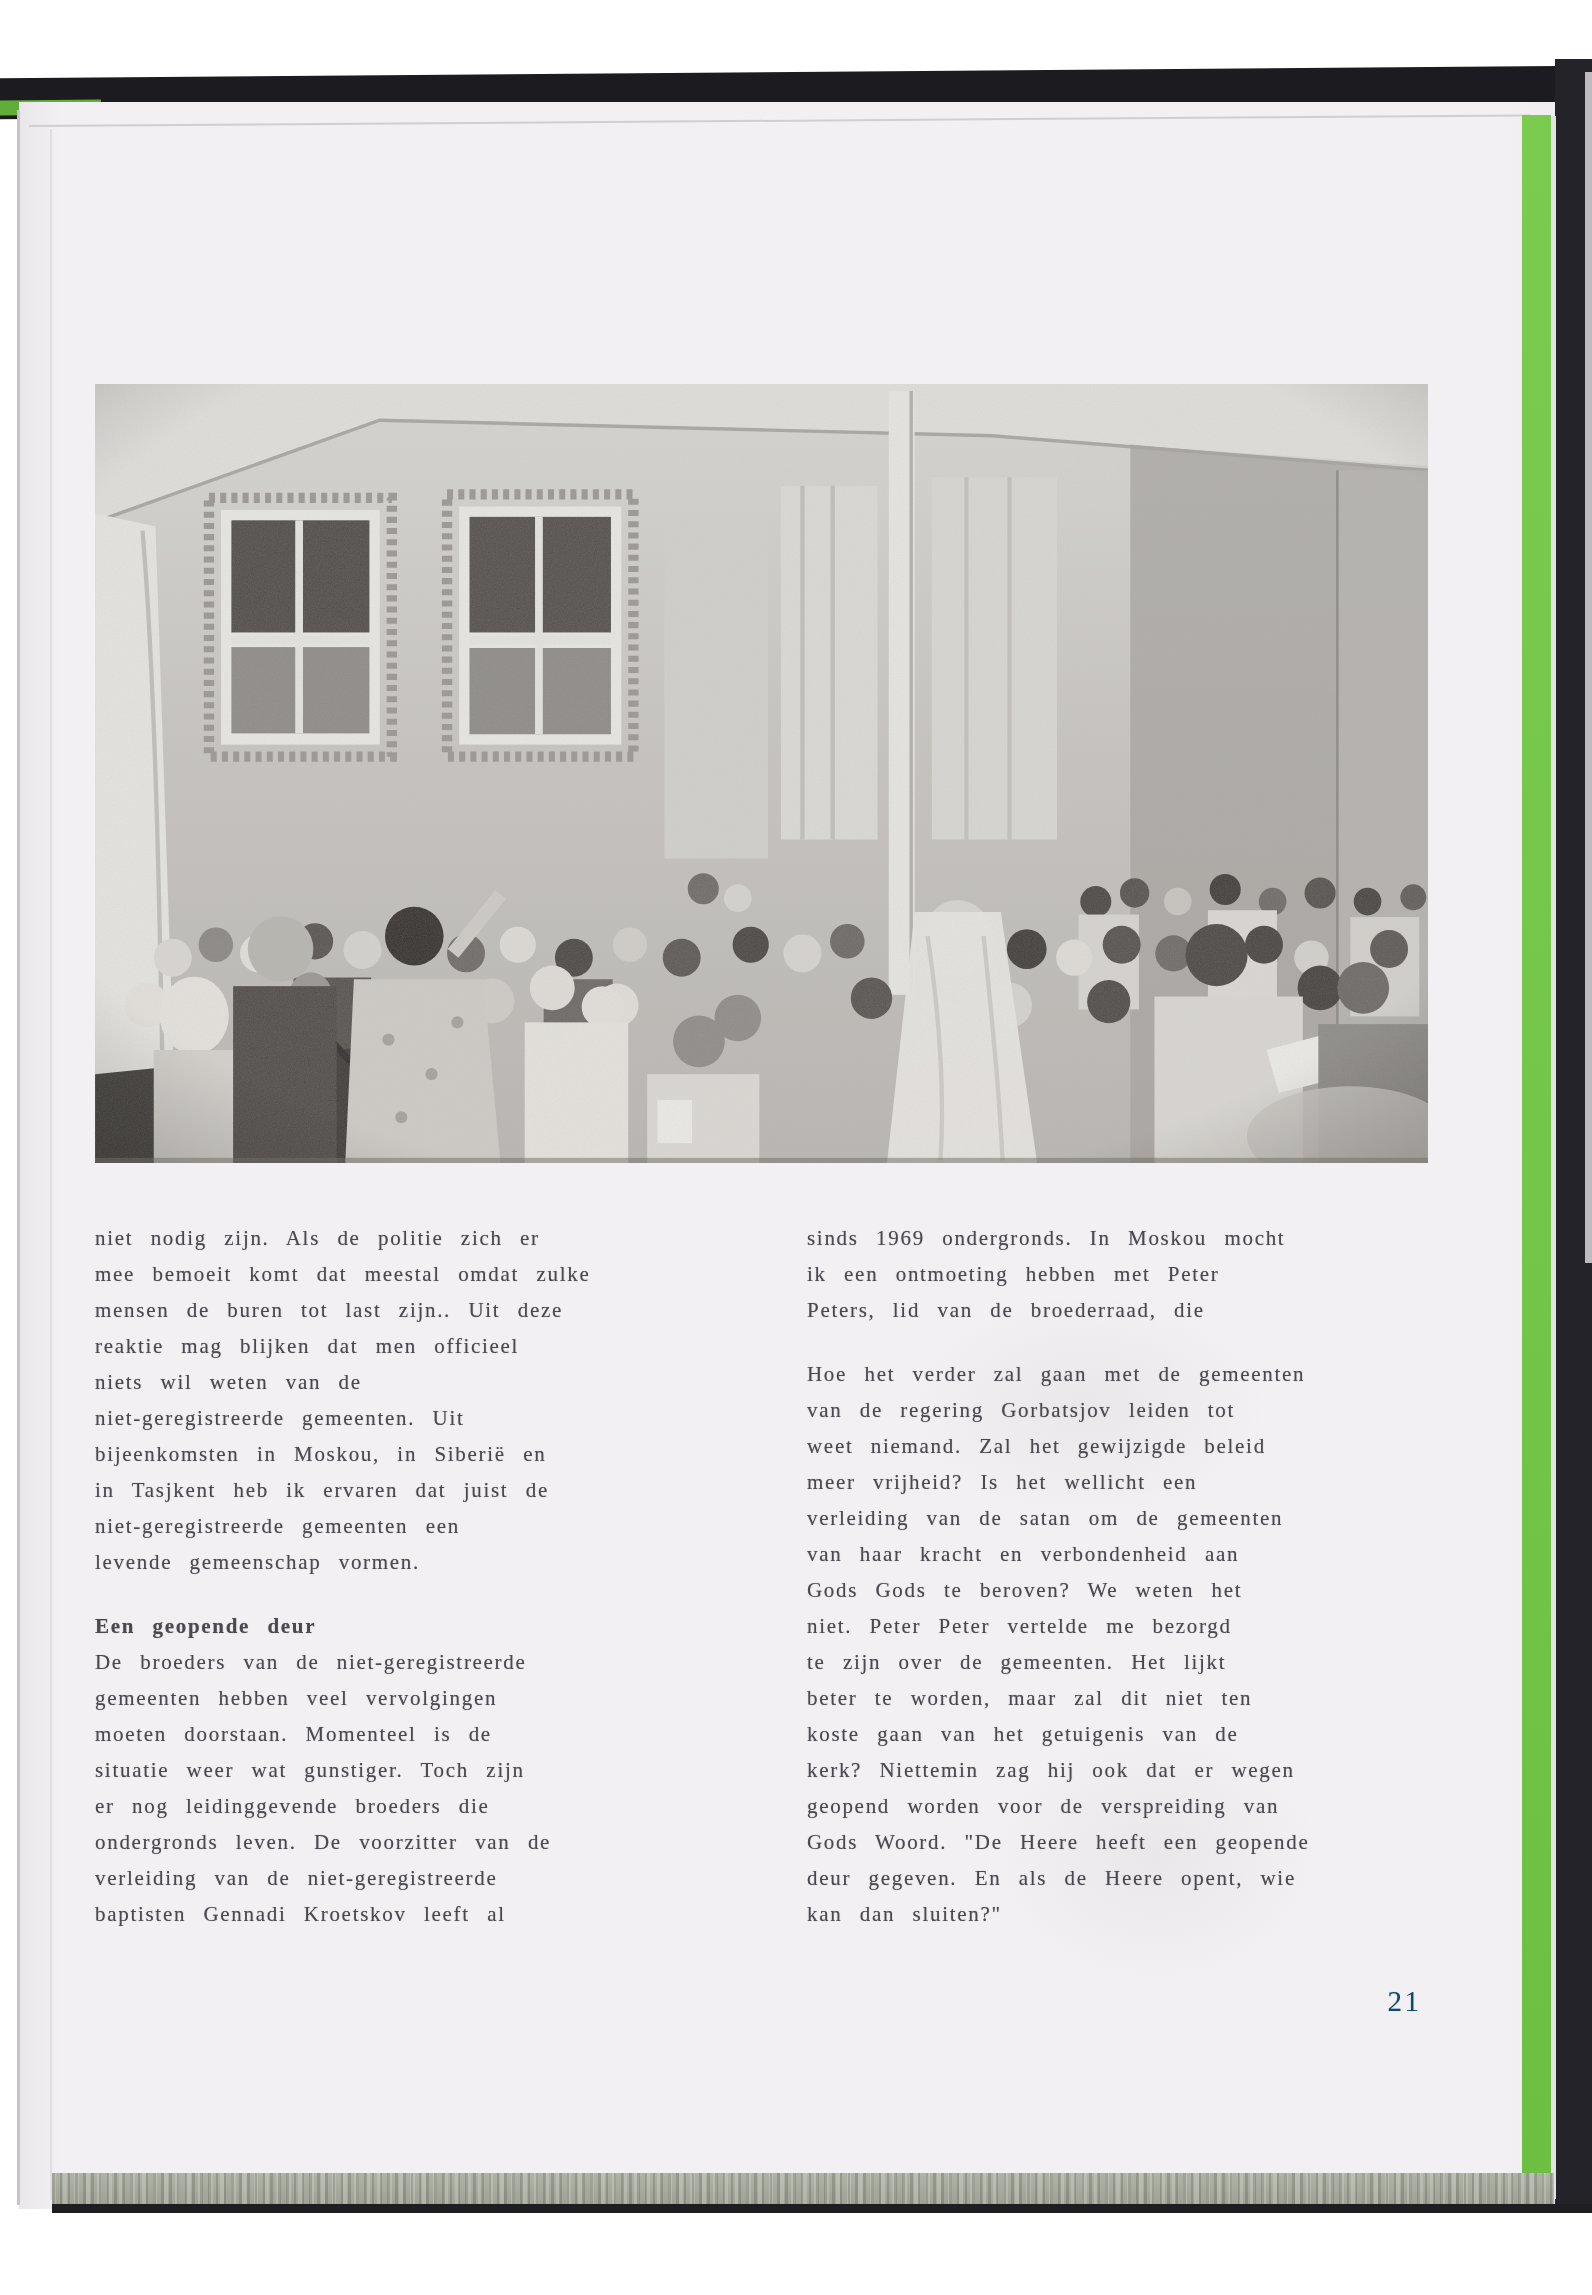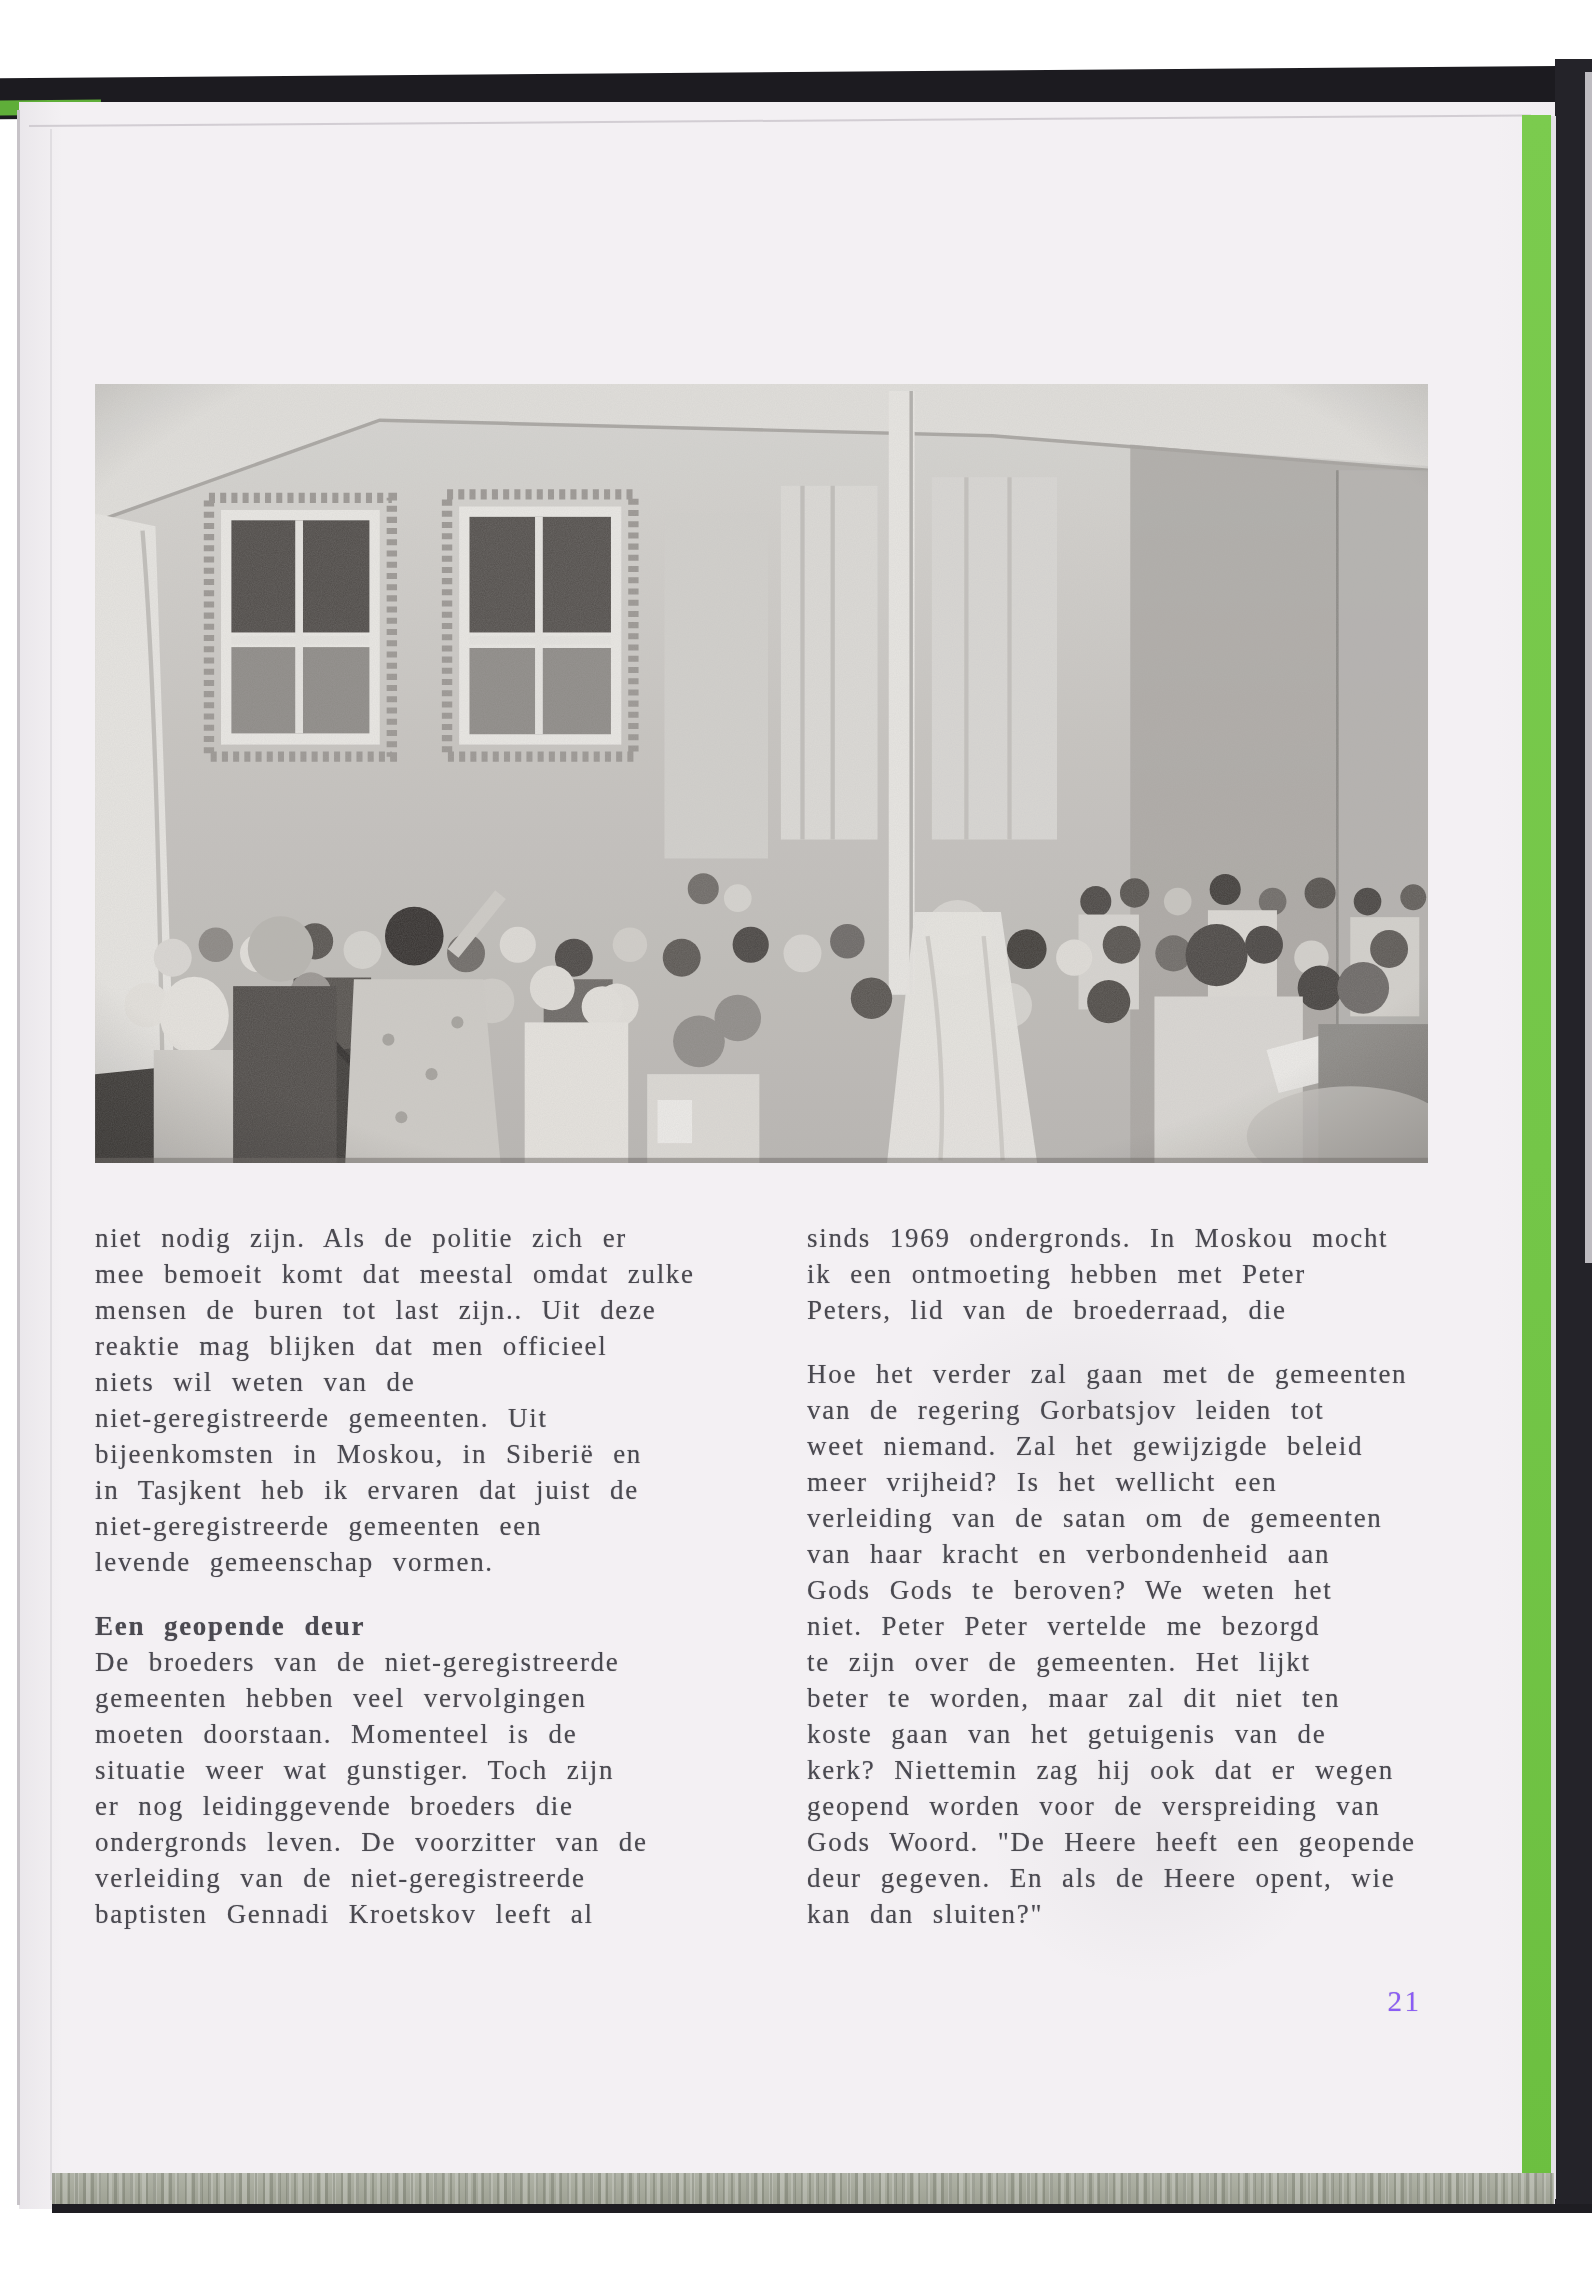--- a/index.html
+++ b/index.html
@@ -34,30 +34,30 @@
   
   .photo{position:absolute;left:95px;top:384px;width:1333px;height:779px;overflow:hidden;
          background:#c6c4c0;}
   .photo svg{display:block;width:100%;height:100%;filter:blur(0.5px) contrast(0.97);}
 
   
   .smudge{position:absolute;border-radius:50%;pointer-events:none;
           background:radial-gradient(closest-side,rgba(120,115,125,.07),rgba(120,115,125,0));}
 
   
-  .column{position:absolute;top:1220px;width:690px;font-size:27px;line-height:36px;color:#4a4950;
+  .column{position:absolute;top:1220px;width:690px;font-size:21px;line-height:36px;color:#4a4950;
           word-spacing:10.4px;letter-spacing:1.7px;text-shadow:0 0 1px rgba(74,73,80,.45);}
   .col-left{left:95px;}
   .col-right{left:807px;}
   .block.gap{margin-top:28px;}
   .heading{font-weight:bold;}
   .text-line{white-space:nowrap;}
 
   .page-number{position:absolute;left:1370px;top:1985px;width:69px;text-align:center;
-               font-size:29px;letter-spacing:2.6px;color:#8b5cf6;text-shadow:0 0 1px rgba(93,92,100,.4);}
+               font-size:29px;letter-spacing:2.6px;color:#0c4a6e;text-shadow:0 0 1px rgba(93,92,100,.4);}
 </style>
 </head>
 <body>
 
 <div class="canvas">
 
   <div class="top-band"></div>
   <div class="green-topleft"></div>
 
   <div class="page"></div>

